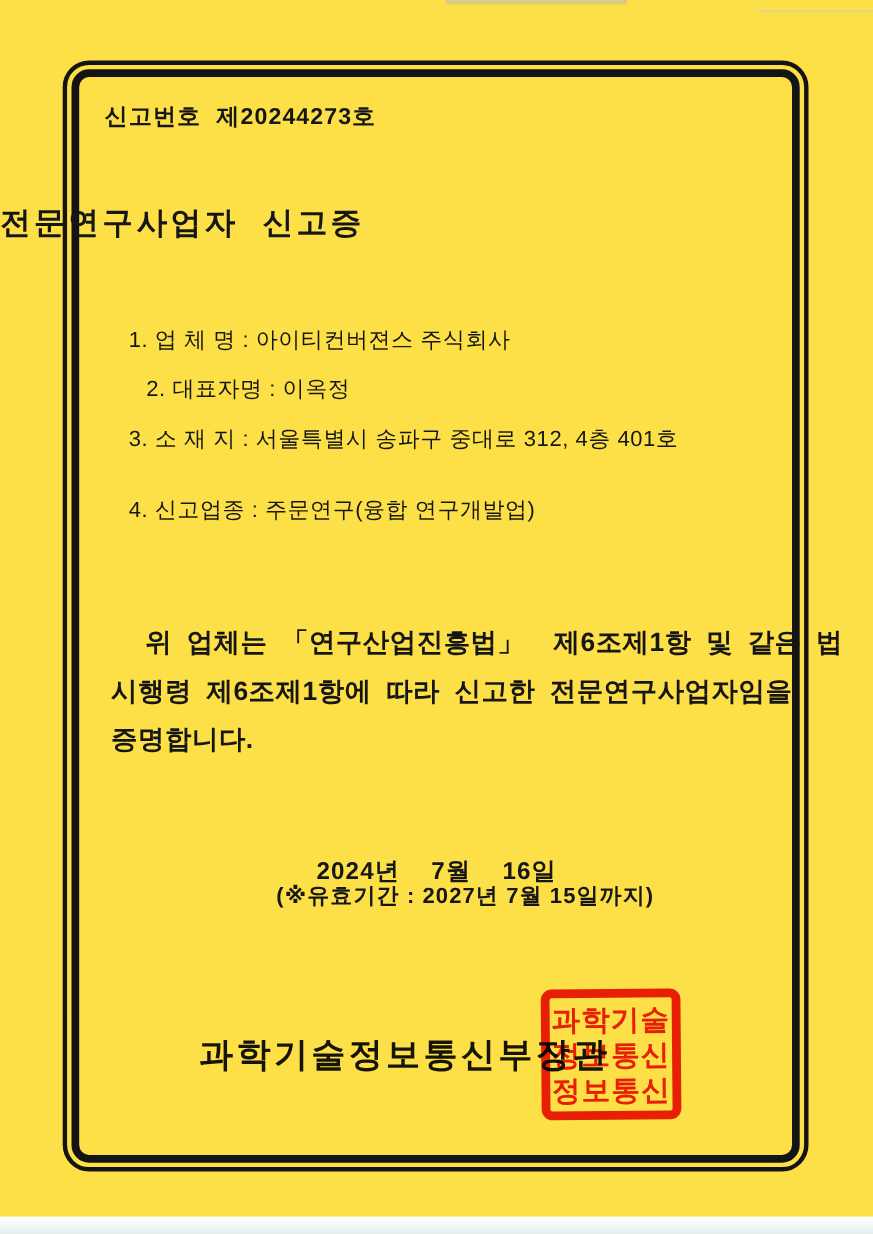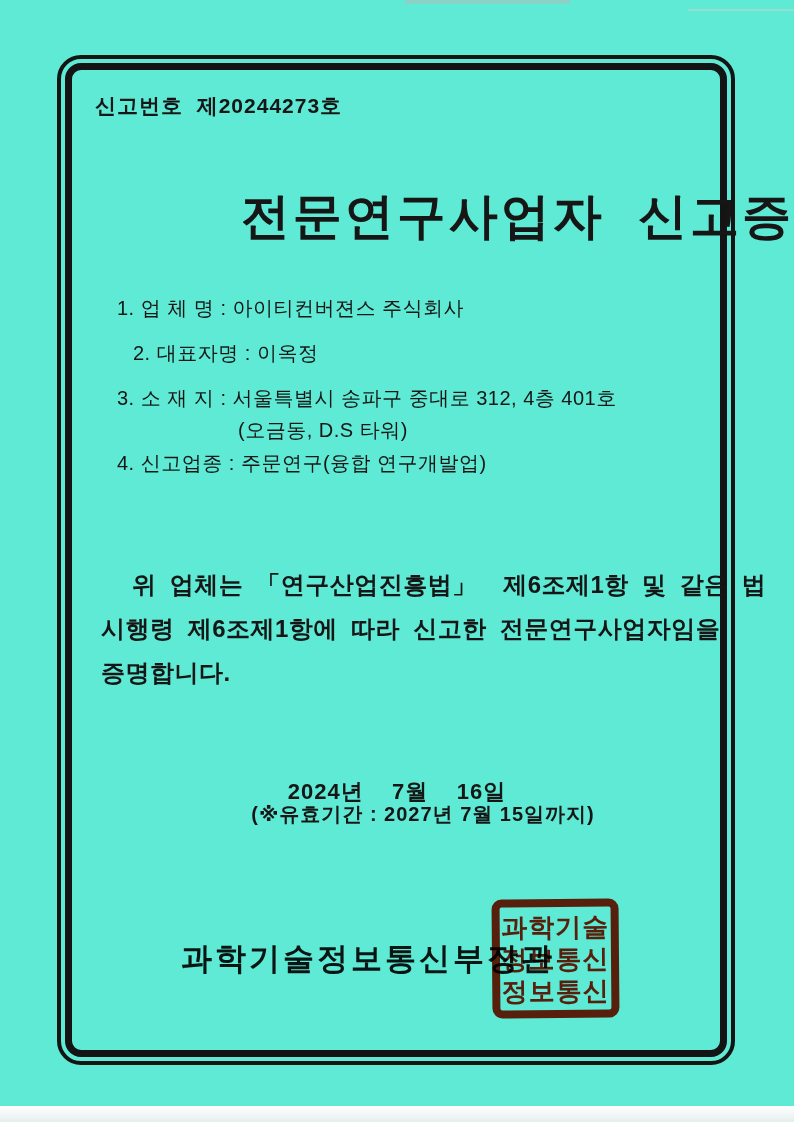--- a/index.html
+++ b/index.html
@@ -7,21 +7,21 @@
     width: 794px; height: 1122px;
     background: #ffffff;
     font-family: "Liberation Sans", "DejaVu Sans", sans-serif;
     color: #161616;
     overflow: hidden;
     position: relative;
   }
   .page {
     position: absolute; left: 0; top: 0;
     width: 794px; height: 1122px;
-    background: #5eead4;
+    background: #fde047;
   }
   
   .cert-border {
     position: absolute; left: 57px; top: 55px;
     width: 678px; height: 1010px;
     border: 4px solid #141414;
     border-radius: 24px;
     box-sizing: border-box;
   }
   .cert-border-inner {
@@ -30,22 +30,22 @@
     border-radius: 16px;
     box-sizing: border-box;
   }
   .abs { position: absolute; white-space: pre; }
   .reg-number {
     left: 95px; top: 92px;
     font-size: 21px; font-weight: 600; letter-spacing: 1px;
   }
   .doc-title {
     left: 0; top: 184px; width: 794px;
-    text-align: right;
-    font-size: 49px; font-weight: 800; letter-spacing: 3px;
+    text-align: left;
+    font-size: 28px; font-weight: 800; letter-spacing: 3px;
   }
   .field-line {
     font-size: 20px; font-weight: 400; letter-spacing: 0.5px;
   }
   .f1 { left: 117px; top: 295px; }
   .f2 { left: 117px; top: 340px; margin-left: 16px; }
   .f3 { left: 117px; top: 385px; }
   .f3b { left: 238px; top: 417px; }
   .f4 { left: 117px; top: 450px; }
   .body-par {
@@ -117,21 +117,20 @@
     <div class="cert-border-inner"></div>
   </div>
 
   <div class="abs reg-number">신고번호  제20244273호</div>
 
   <div class="abs doc-title">전문연구사업자  신고증</div>
 
   <div class="abs field-line f1">1. 업 체 명 : 아이티컨버젼스 주식회사</div>
   <div class="abs field-line f2">2. 대표자명 : 이옥정</div>
   <div class="abs field-line f3">3. 소 재 지 : 서울특별시 송파구 중대로 312, 4층 401호</div>
-  <div class="abs field-line f3b">(오금동, D.S 타워)</div>
   <div class="abs field-line f4">4. 신고업종 : 주문연구(융합 연구개발업)</div>
 
   <div class="body-par">
     <div class="body-line first">위 업체는 「연구산업진흥법」  제6조제1항 및 같은 법</div>
     <div class="body-line">시행령 제6조제1항에 따라 신고한 전문연구사업자임을</div>
     <div class="body-line">증명합니다.</div>
   </div>
 
   <div class="abs issue-date">2024년    7월    16일</div>
 

